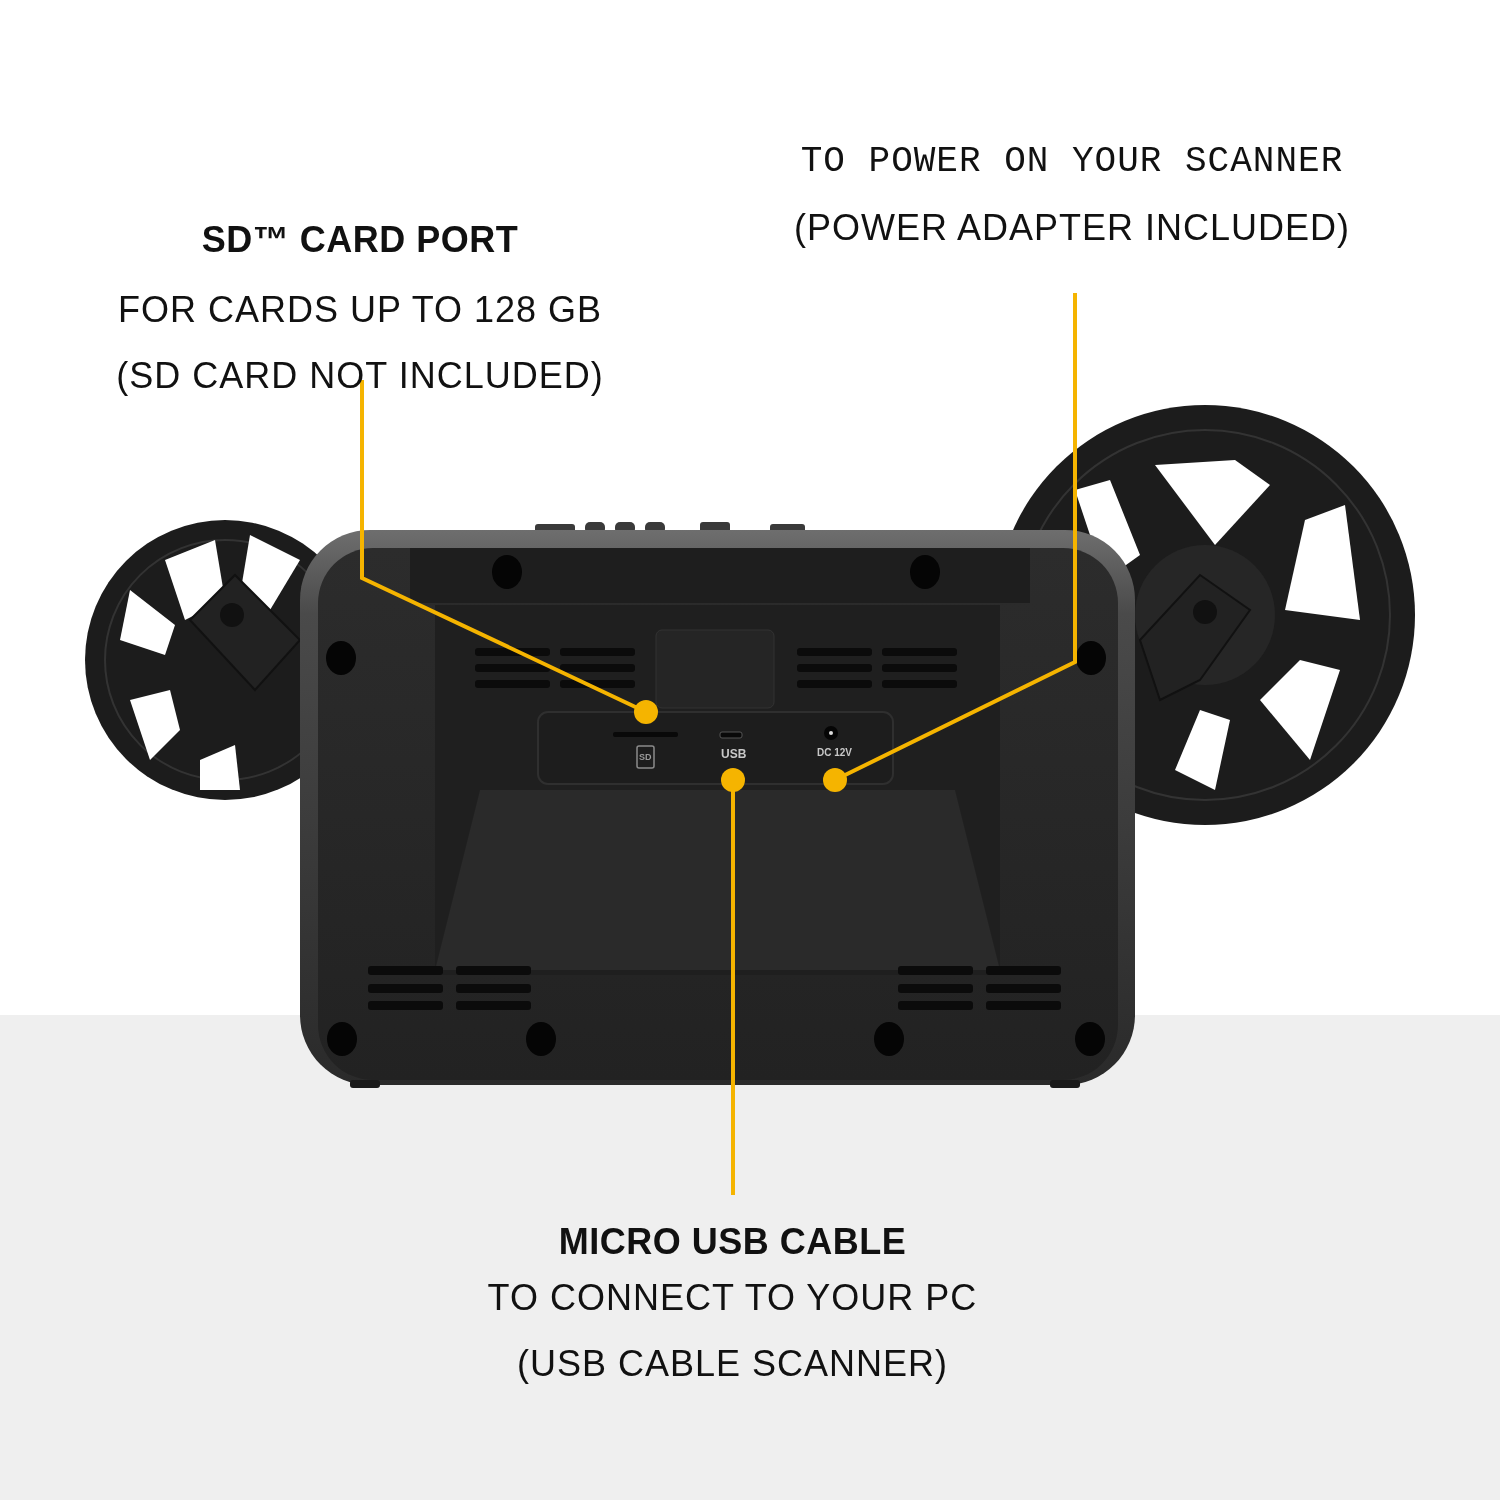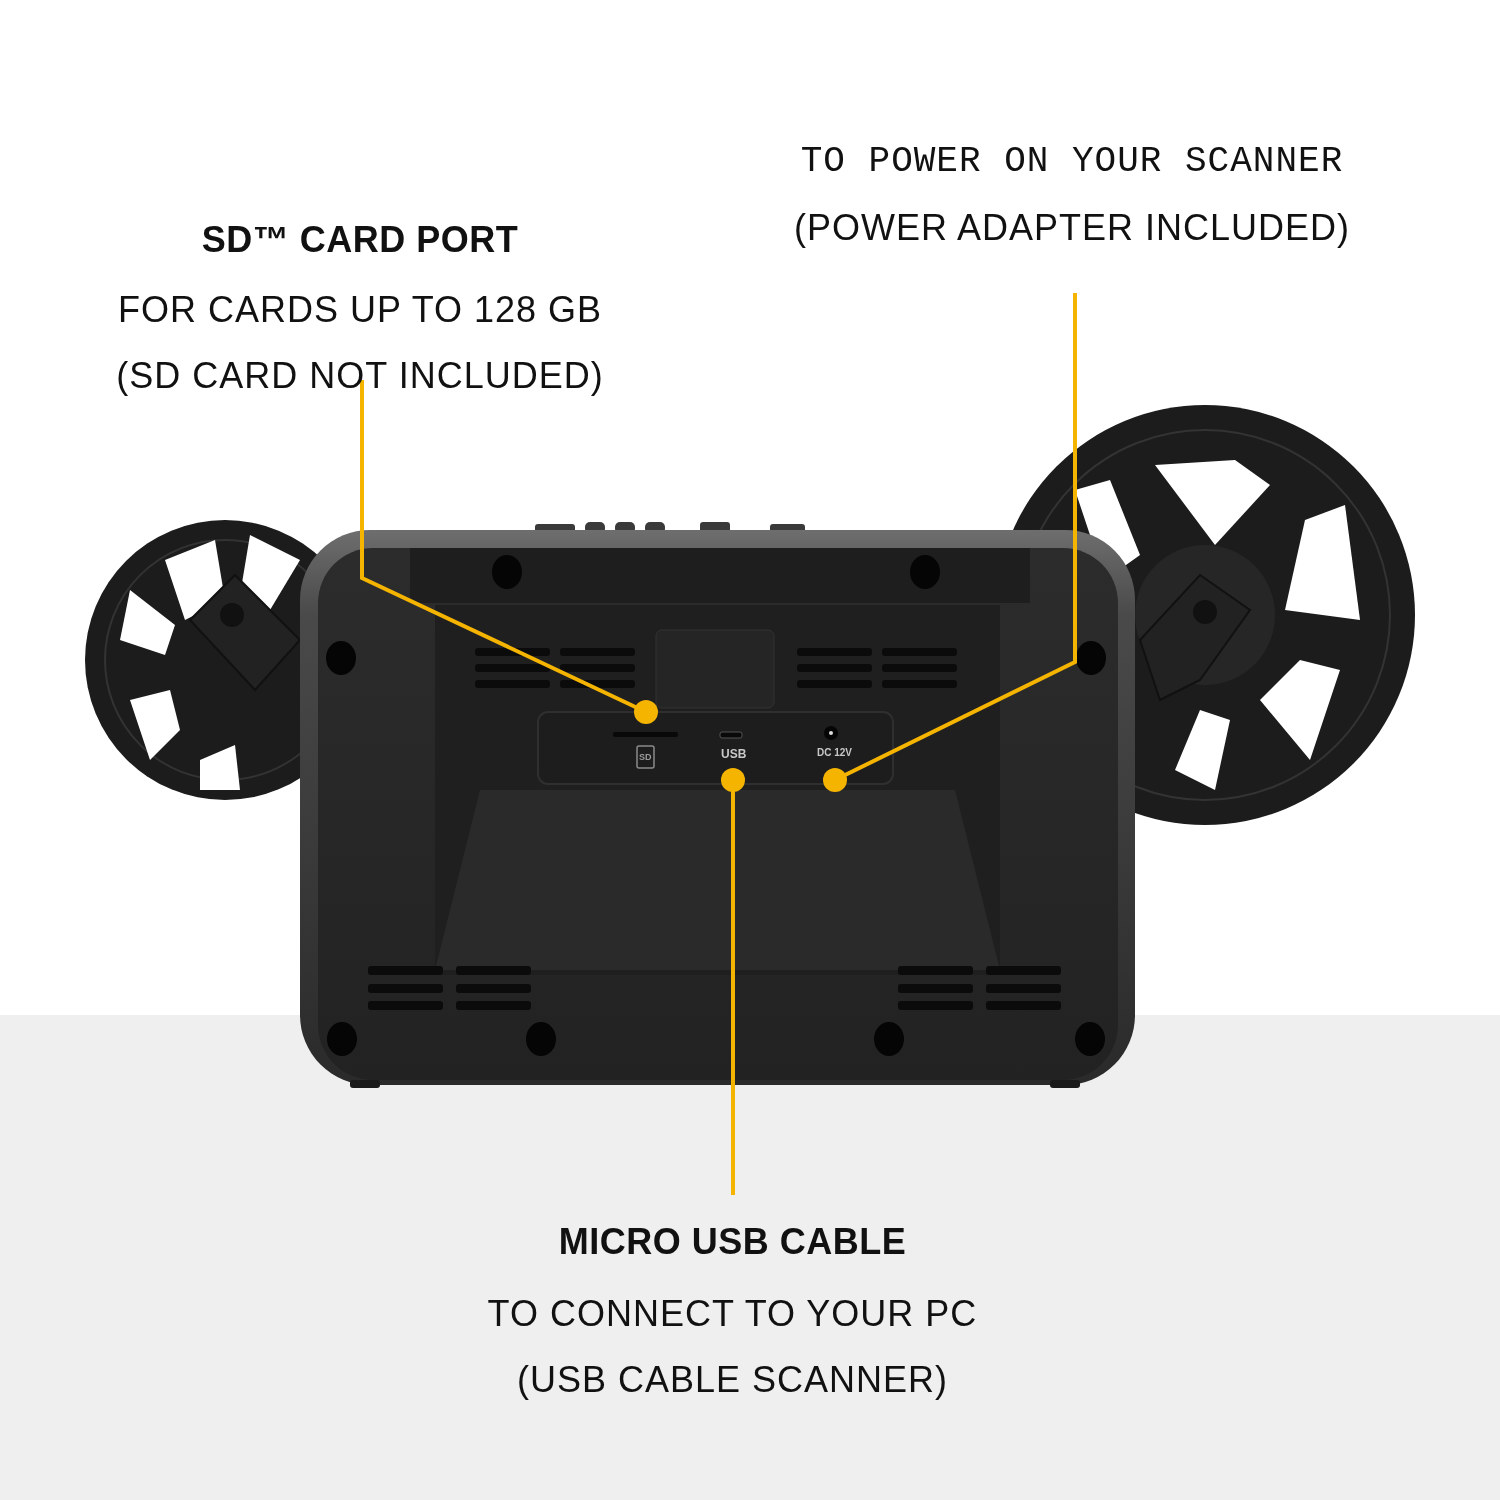--- a/index.html
+++ b/index.html
@@ -151,15 +151,15 @@
   <div class="line">(SD CARD NOT INCLUDED)</div>
 </div>
 
 <div class="callout" style="left:757px;top:128px;width:630px;">
   <div class="line" style="margin-top:12px;font-family:Liberation Mono, monospace;">TO POWER ON YOUR SCANNER</div>
   <div class="line">(POWER ADAPTER INCLUDED)</div>
 </div>
 
 <div class="callout" style="left:460px;top:1220px;width:545px;">
   <div class="title">MICRO USB CABLE</div>
-  <div class="line" style="margin-top:28px;">TO CONNECT TO YOUR PC</div>
+  <div class="line" style="margin-top:12px;">TO CONNECT TO YOUR PC</div>
   <div class="line">(USB CABLE SCANNER)</div>
 </div>
 
 </body></html>

